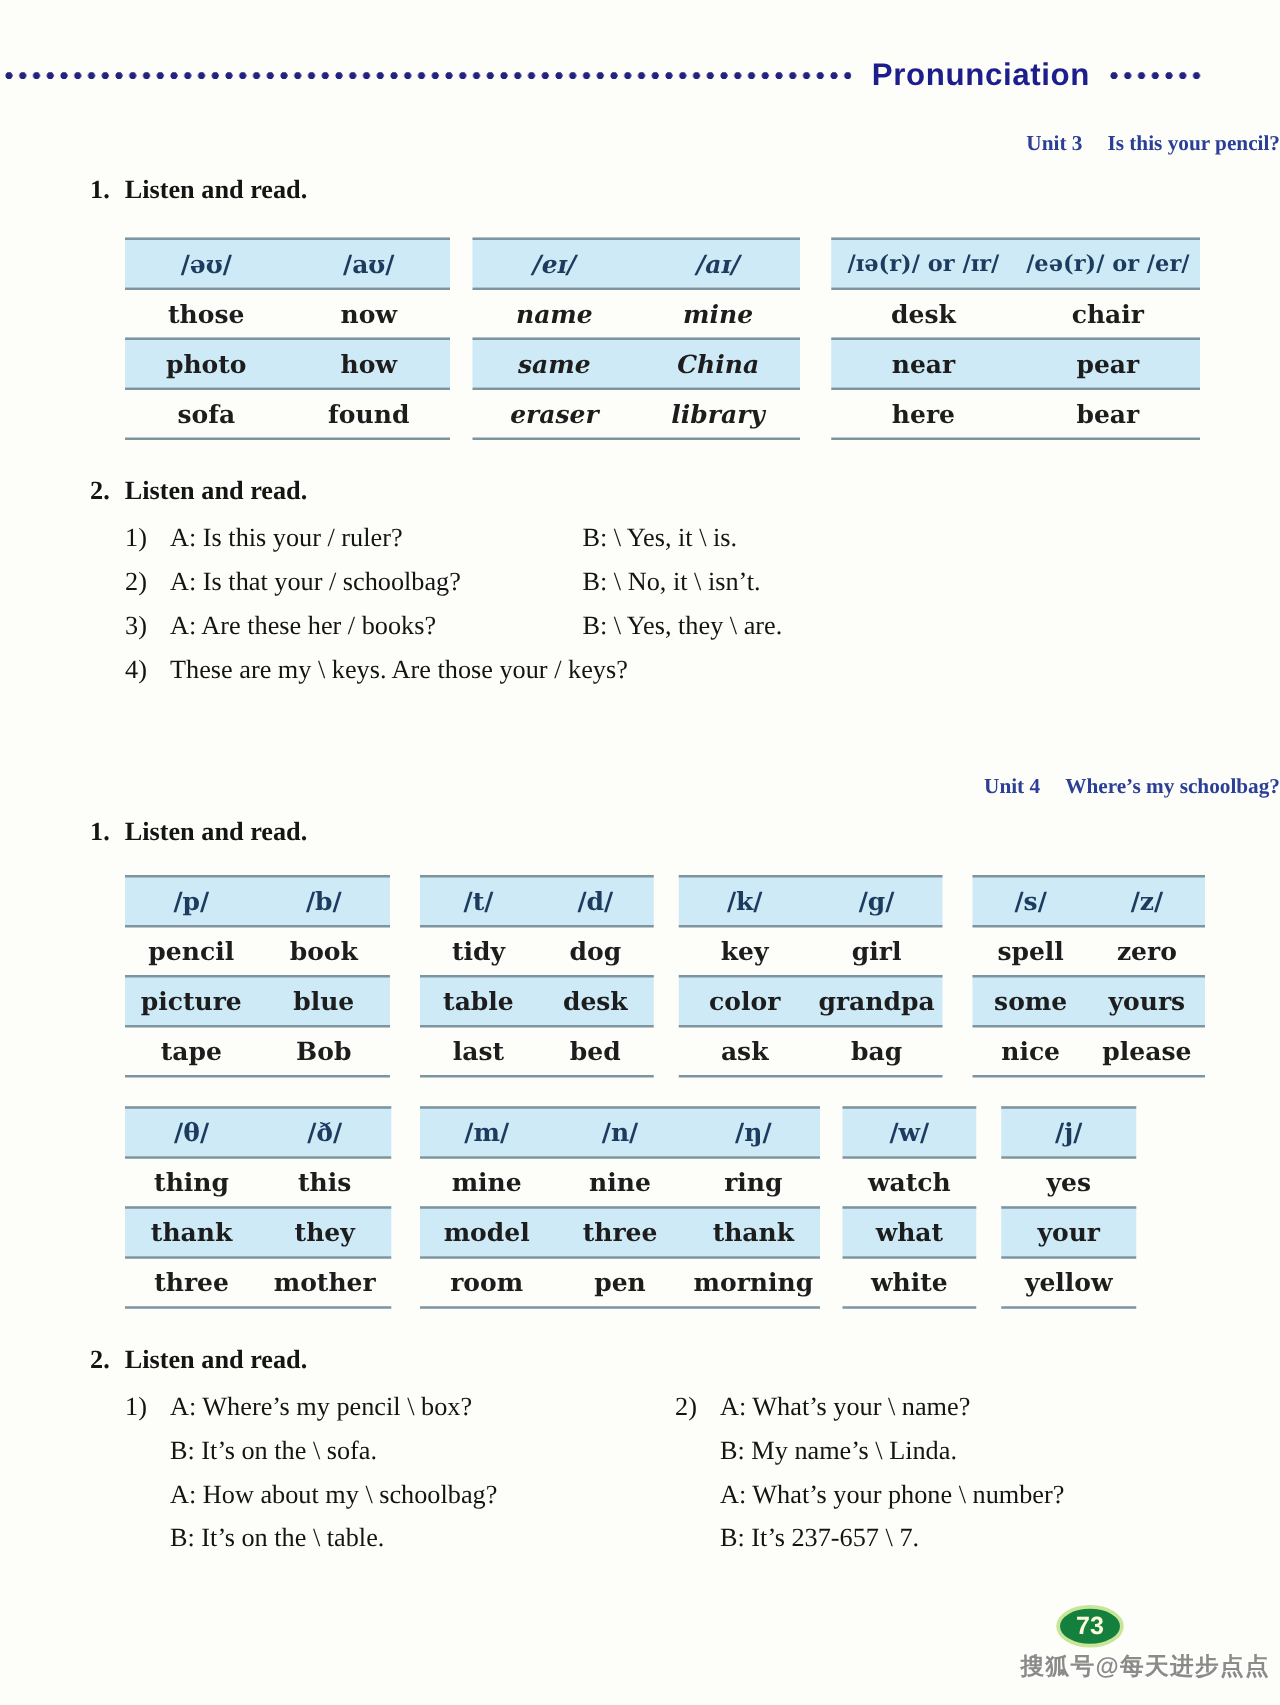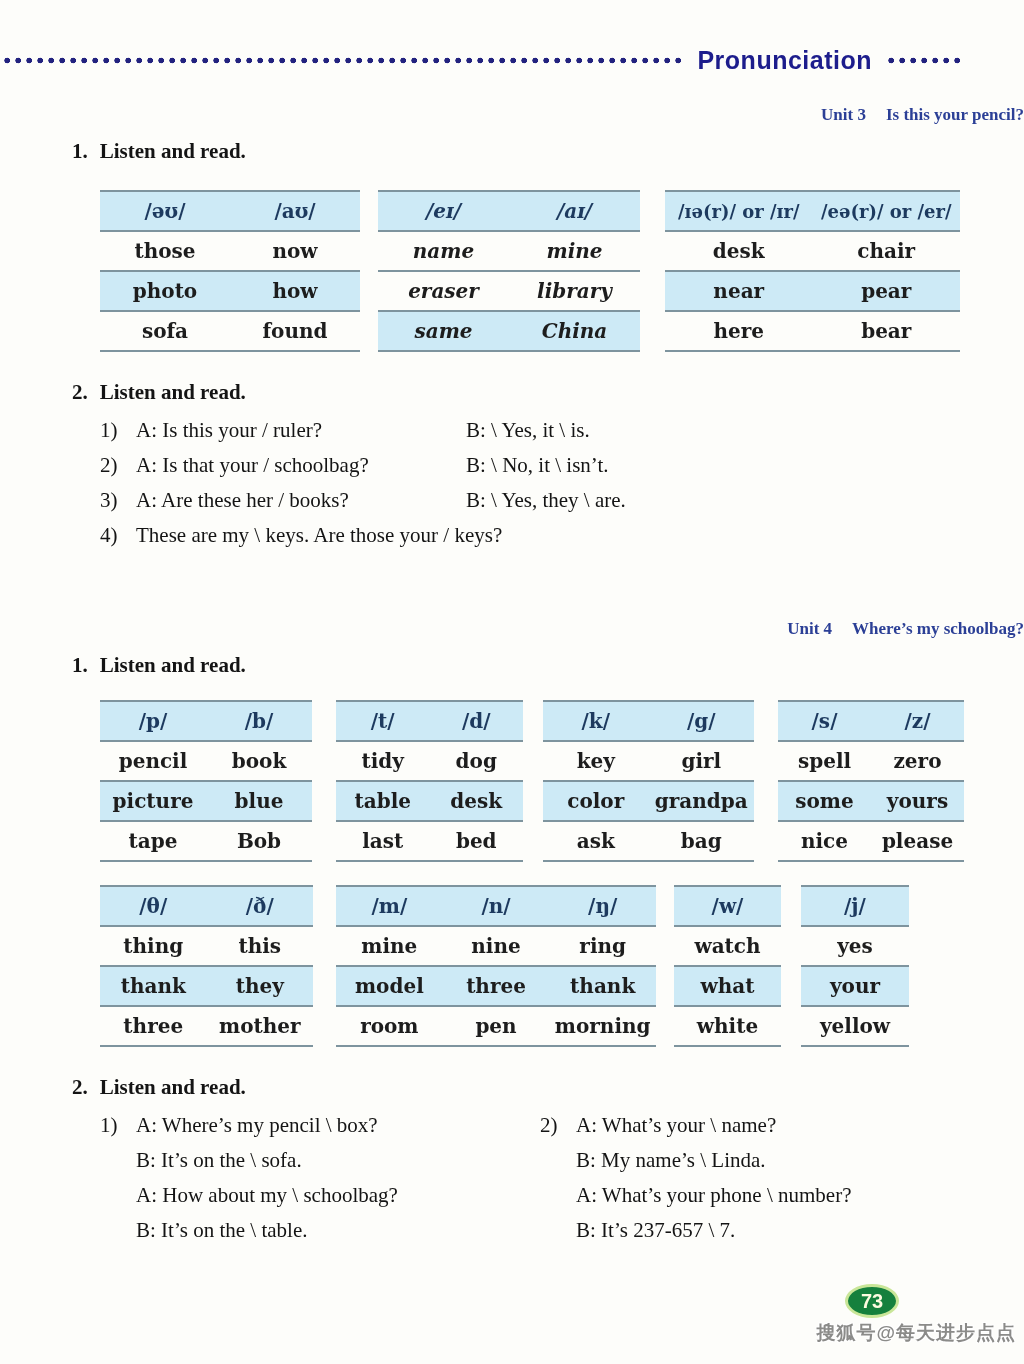--- a/index.html
+++ b/index.html
@@ -131,27 +131,27 @@
         </div>
       <div class="ptable t1">
           <div class="trow thead">
             <div class="tcell">/eɪ/</div>
             <div class="tcell">/aɪ/</div>
           </div>
           <div class="trow">
             <div class="tcell">name</div>
             <div class="tcell">mine</div>
           </div>
+          <div class="trow shade">
+            <div class="tcell">same</div>
+            <div class="tcell">China</div>
+          </div>
           <div class="trow">
             <div class="tcell">eraser</div>
             <div class="tcell">library</div>
-          </div>
-          <div class="trow shade">
-            <div class="tcell">same</div>
-            <div class="tcell">China</div>
           </div>
         </div>
       <div class="ptable t2">
           <div class="trow thead">
             <div class="tcell">/ɪə(r)/ or /ɪr/</div>
             <div class="tcell">/eə(r)/ or /er/</div>
           </div>
           <div class="trow">
             <div class="tcell">desk</div>
             <div class="tcell">chair</div>

